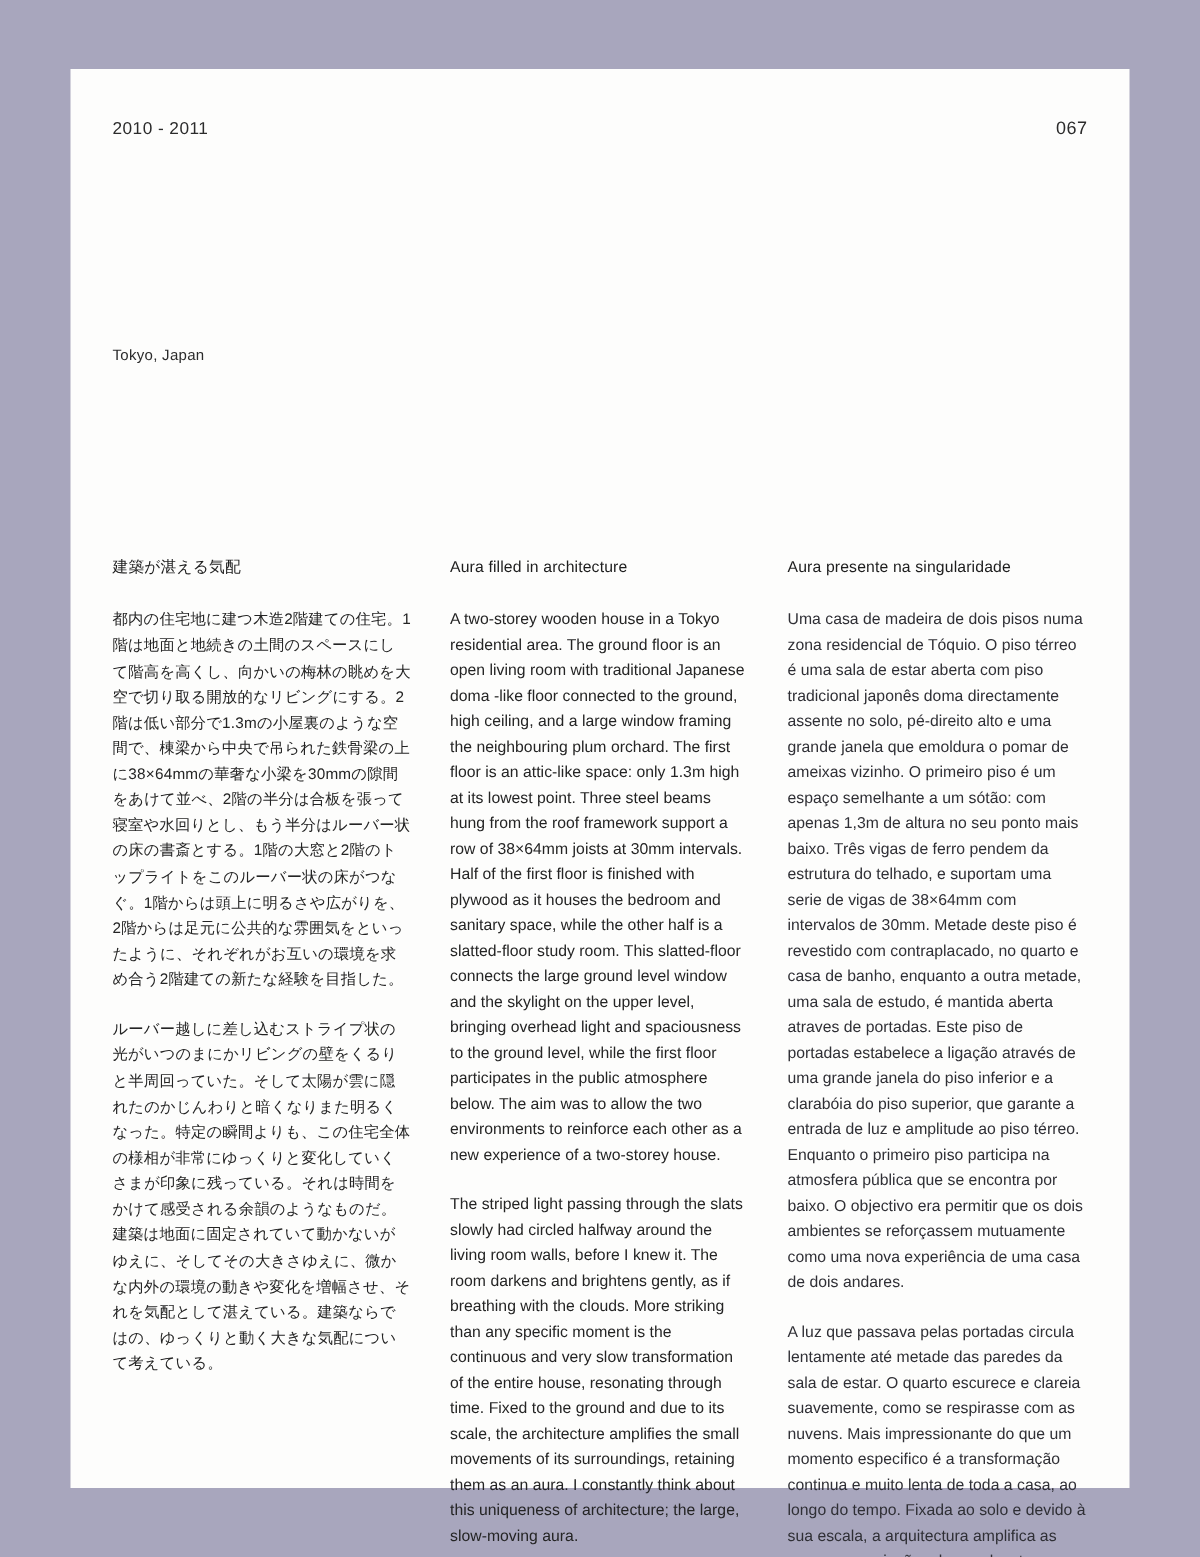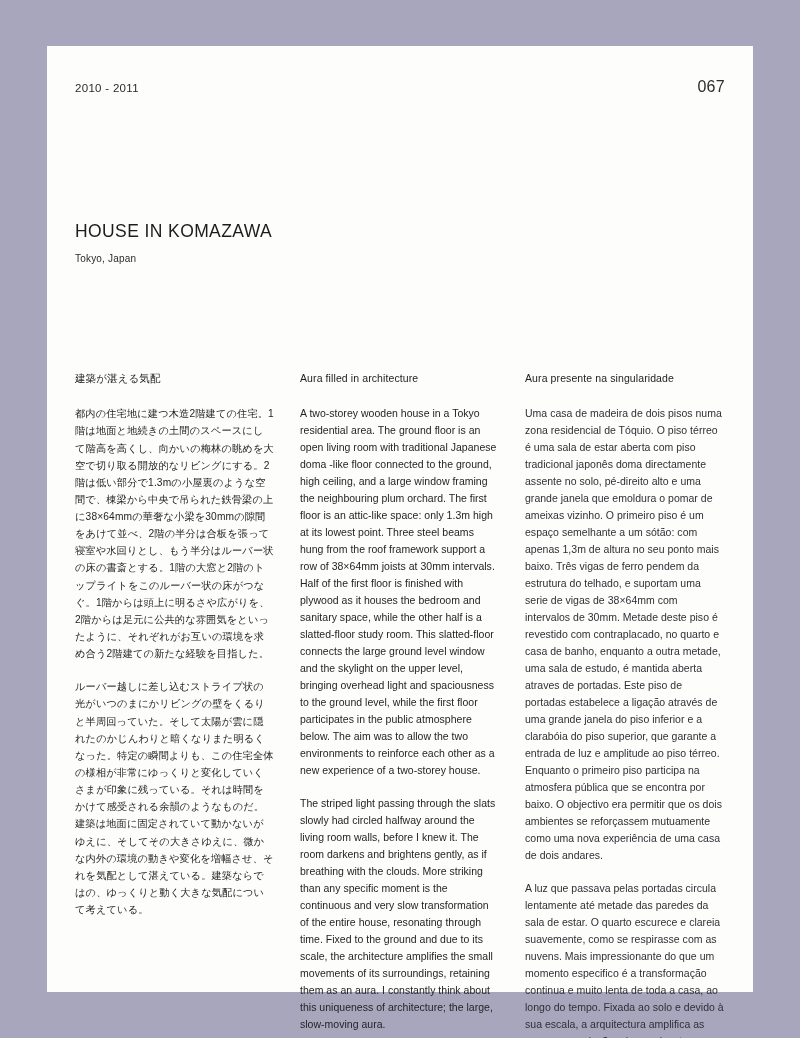--- a/index.html
+++ b/index.html
@@ -28,21 +28,21 @@
     left: 28px;
     top: 32px;
     right: 28px;
     display: flex;
     justify-content: space-between;
     align-items: baseline;
     font-size: 11.5px;
     color: #2b2b2b;
     letter-spacing: 0.3px;
   }
-  .header .folio { font-size: 16px; margin-left: 12px; }
+  .header .folio { font-size: 12px; margin-left: 12px; }
 
   .title-block {
     position: absolute;
     left: 28px;
     top: 175px;
     width: 500px;
   }
   .title {
     font-size: 17.5px;
     color: #1d1d1d;
@@ -99,21 +99,20 @@
 <body>
 
 <div class="page">
 
   <div class="header">
     <span>2010 - 2011</span>
     <span class="folio">067</span>
   </div>
 
   <div class="title-block">
-    <h1 class="title">HOUSE IN KOMAZAWA</h1>
     <div class="subtitle">Tokyo, Japan</div>
   </div>
 
   <div class="columns">
 
     <div class="col jp">
       <div class="col-heading jp">建築が湛える気配</div>
       <p class="para">都内の住宅地に建つ木造2階建ての住宅。1階は地面と地続きの土間のスペースにして階高を高くし、向かいの梅林の眺めを大空で切り取る開放的なリビングにする。2階は低い部分で1.3mの小屋裏のような空間で、棟梁から中央で吊られた鉄骨梁の上に38×64mmの華奢な小梁を30mmの隙間をあけて並べ、2階の半分は合板を張って寝室や水回りとし、もう半分はルーバー状の床の書斎とする。1階の大窓と2階のトップライトをこのルーバー状の床がつなぐ。1階からは頭上に明るさや広がりを、2階からは足元に公共的な雰囲気をといったように、それぞれがお互いの環境を求め合う2階建ての新たな経験を目指した。</p>
       <p class="para">ルーバー越しに差し込むストライプ状の光がいつのまにかリビングの壁をくるりと半周回っていた。そして太陽が雲に隠れたのかじんわりと暗くなりまた明るくなった。特定の瞬間よりも、この住宅全体の様相が非常にゆっくりと変化していくさまが印象に残っている。それは時間をかけて感受される余韻のようなものだ。建築は地面に固定されていて動かないがゆえに、そしてその大きさゆえに、微かな内外の環境の動きや変化を増幅させ、それを気配として湛えている。建築ならではの、ゆっくりと動く大きな気配について考えている。</p>
     </div>

